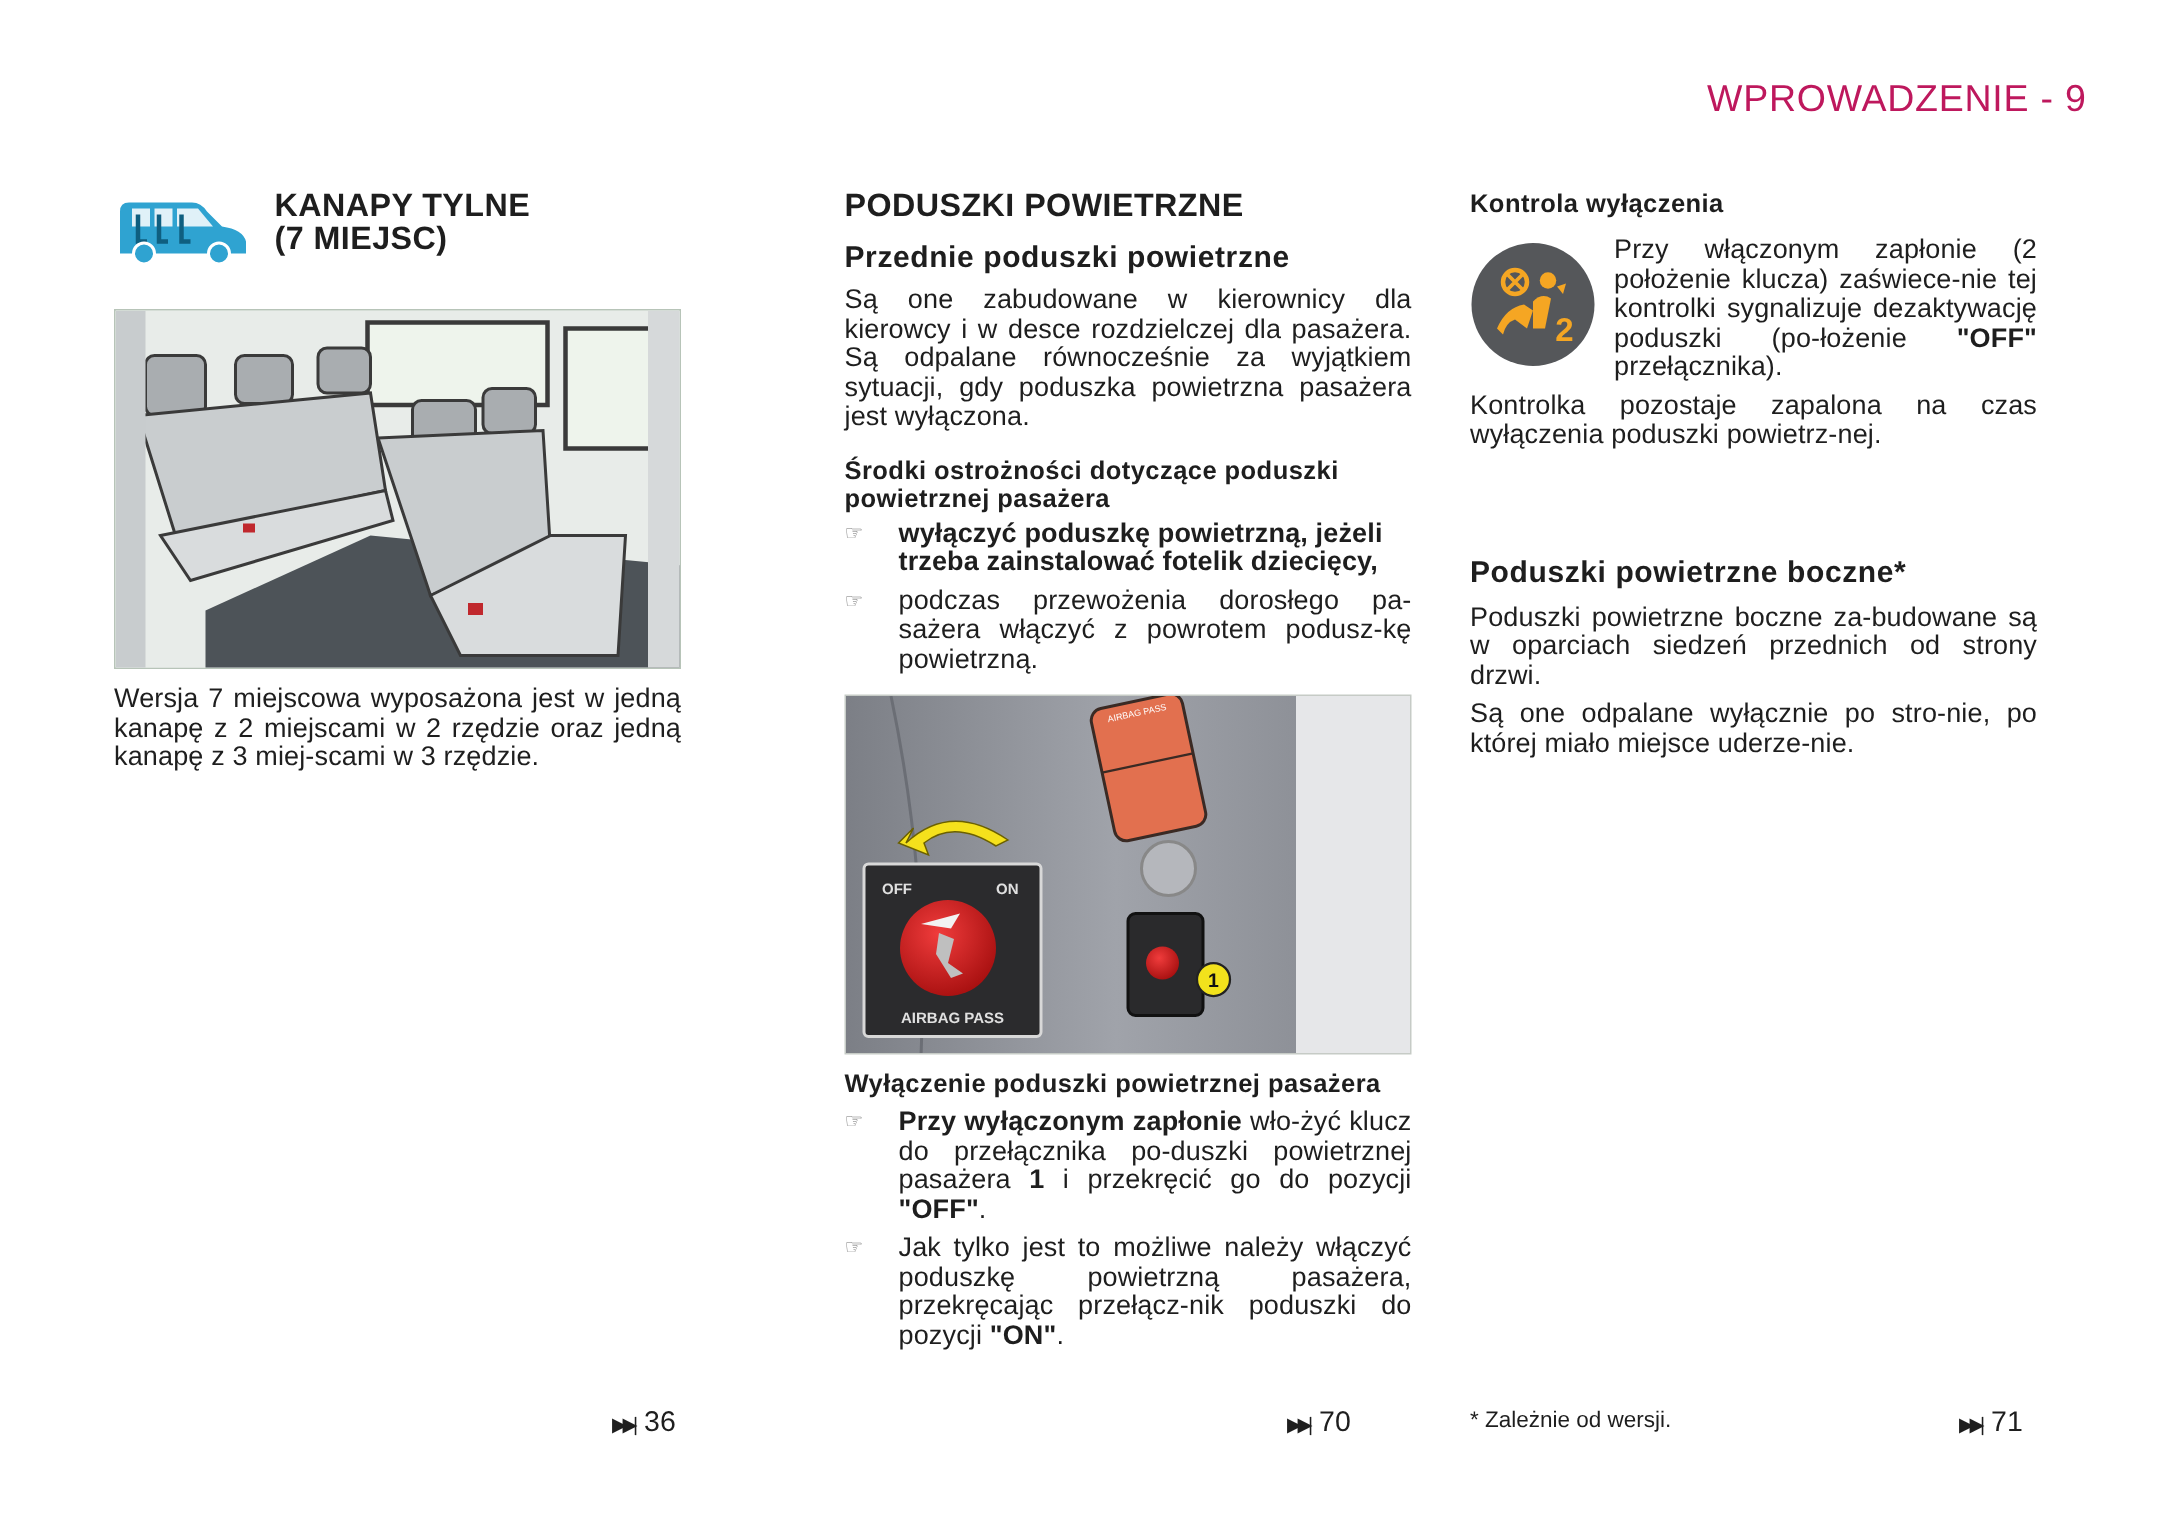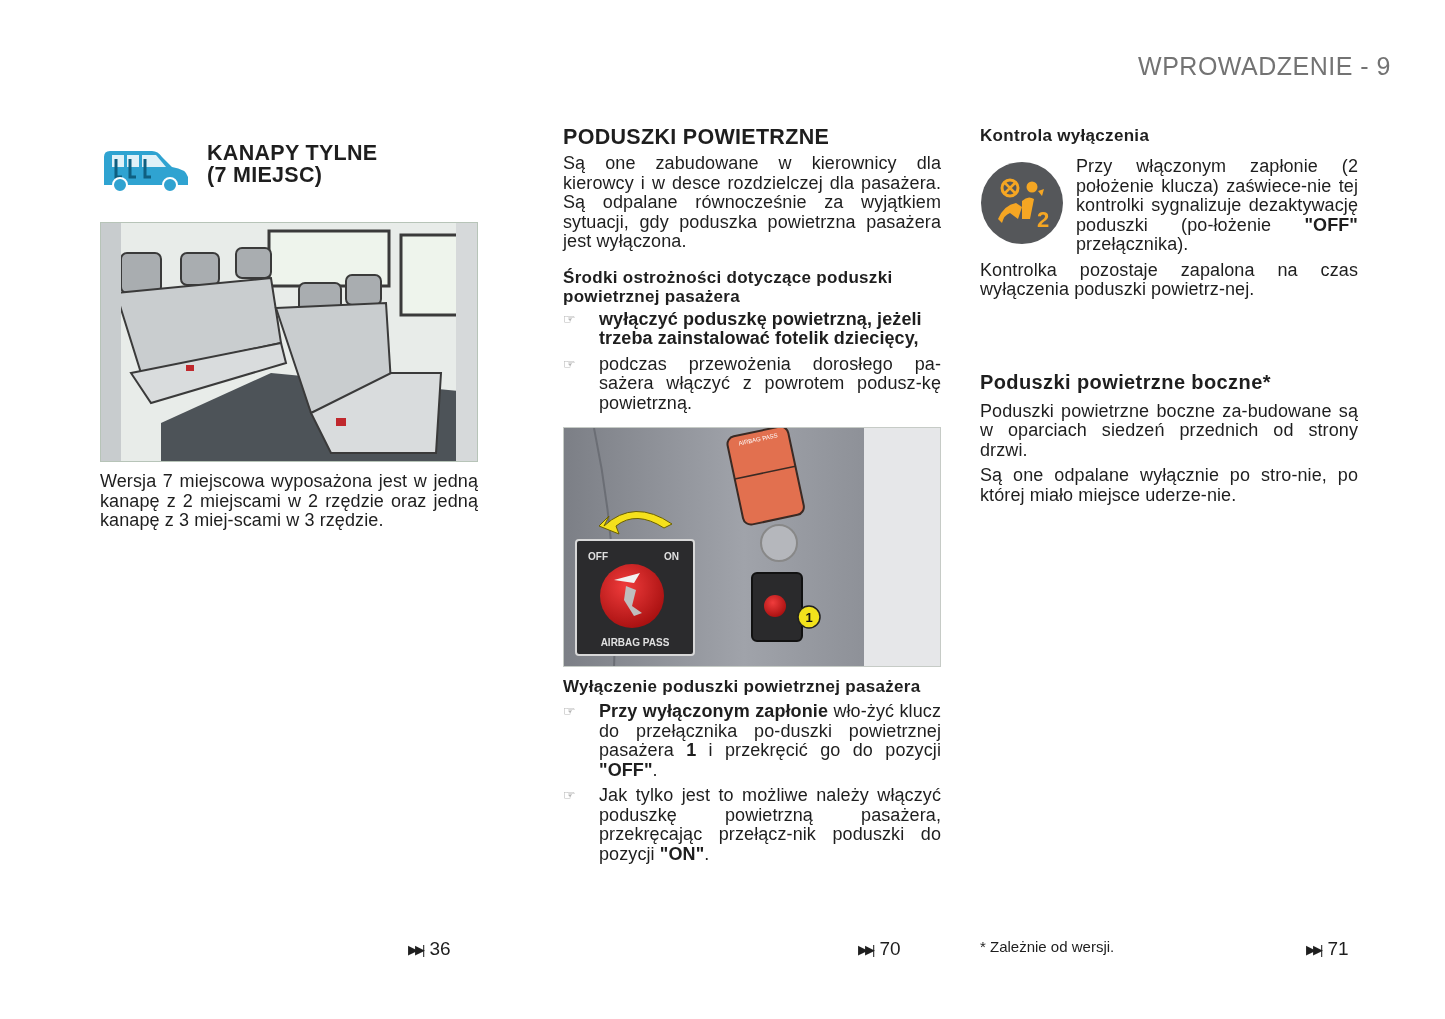--- a/index.html
+++ b/index.html
@@ -1,22 +1,22 @@
 <!DOCTYPE html>
 <html><head>
 <meta charset="utf-8">
 <style>
   * { box-sizing: border-box; margin: 0; padding: 0; }
   html, body { width: 1445px; height: 1019px; background: #ffffff; overflow: hidden; }
   body { position: relative; font-family: "Liberation Sans", sans-serif; color: #1e1e1e; }
 
-  .page-header { position: absolute; top: 52px; right: 54px; font-size: 25px; letter-spacing: 0.5px; color: #737373; }
+  .page-header { position: absolute; top: 52px; right: 54px; font-size: 25px; letter-spacing: 0.5px; color: #be185d; }
 
   .col { position: absolute; top: 126px; }
-  .col-1 { left: 100px; width: 378px; margin-top: 16px; }
+  .col-1 { left: 76px; width: 378px; }
   .col-2 { left: 563px; width: 378px; }
   .col-3 { left: 980px; width: 378px; }
 
   .h1 { font-weight: bold; font-size: 21.5px; line-height: 22px; letter-spacing: 0.3px; }
   .h2 { font-weight: bold; font-size: 20px; line-height: 24px; letter-spacing: 0.4px; }
   .h3 { font-weight: bold; font-size: 17px; line-height: 19px; letter-spacing: 0.3px; }
   .p { font-size: 18px; line-height: 19.5px; text-align: justify; letter-spacing: 0.1px; }
   .p b { font-weight: bold; }
 
   .title-row { display: flex; align-items: flex-start; height: 80px; }
@@ -80,20 +80,21 @@
   <div class="p" style="margin-top:10px;">Wersja 7 miejscowa wyposażona jest w jedną kanapę z 2 miejscami w 2 rzędzie oraz jedną kanapę z 3 miej-scami w 3 rzędzie.</div>
 </div>
 
 <div class="ref" style="left:408px;">
   <span class="ff">▶▶|</span>
   <span>36</span>
 </div>
 
 <div class="col col-2">
   <div class="h1">PODUSZKI POWIETRZNE</div>
+  <div class="h2" style="margin-top:12px;">Przednie poduszki powietrzne</div>
   <div class="p" style="margin-top:6px;">Są one zabudowane w kierownicy dla kierowcy i w desce rozdzielczej dla pasażera. Są odpalane równocześnie za wyjątkiem sytuacji, gdy poduszka powietrzna pasażera jest wyłączona.</div>
 
   <div class="h3" style="margin-top:16px;">Środki ostrożności dotyczące poduszki powietrznej pasażera</div>
   <div class="bullet" style="margin-top:4px;">
     <span class="hand">☞</span>
     <span class="txt p" style="text-align:left;font-weight:bold;">wyłączyć poduszkę powietrzną, jeżeli trzeba zainstalować fotelik dziecięcy,</span>
   </div>
   <div class="bullet">
     <span class="hand">☞</span>
     <span class="txt p">podczas przewożenia dorosłego pa-sażera włączyć z powrotem podusz-kę powietrzną.</span>

